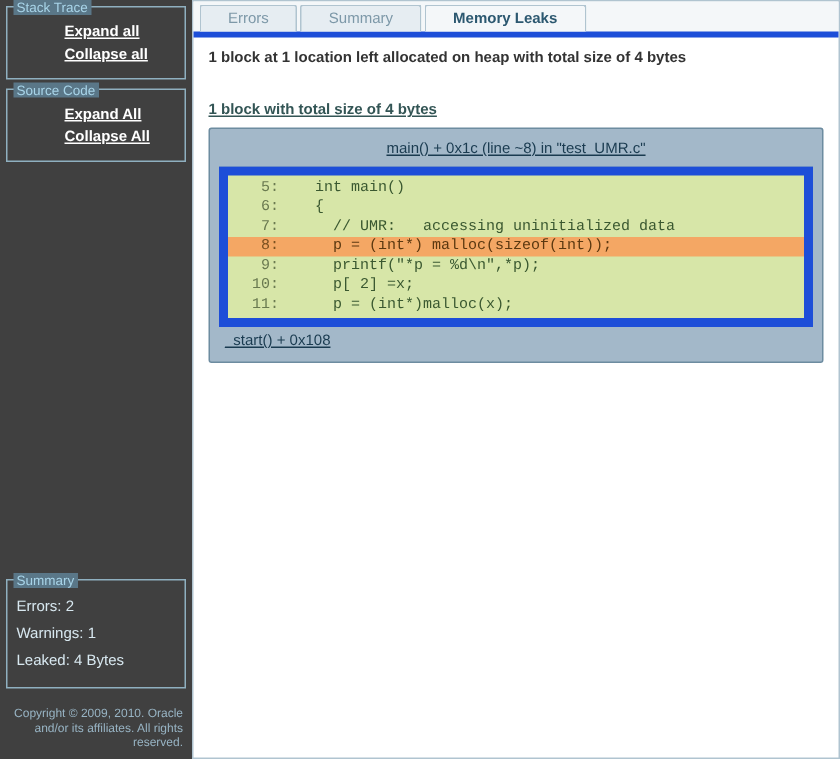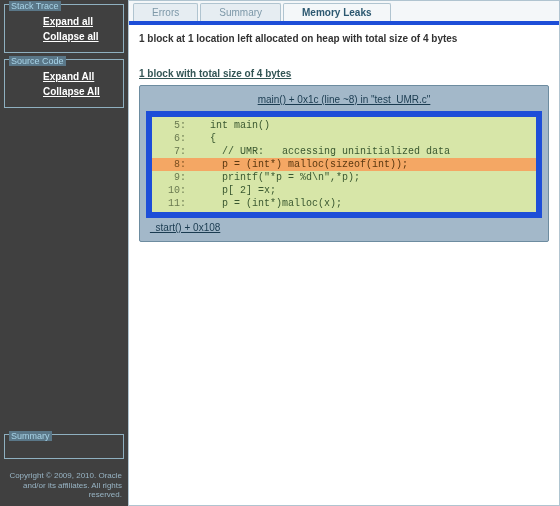--- a/index.html
+++ b/index.html
@@ -172,20 +172,25 @@
   <div class="panel">
     <span class="panel-title">Source Code</span>
     <div class="panel-body">
       <a href="#">Expand All</a>
       <a href="#">Collapse All</a>
     </div>
   </div>
   <div class="spacer"></div>
   <div class="panel">
     <span class="panel-title">Summary</span>
+    <div class="panel-body">
+      <div class="summary-line">Errors: 2</div>
+      <div class="summary-line">Warnings: 1</div>
+      <div class="summary-line">Leaked: 4 Bytes</div>
+    </div>
   </div>
   <div class="copyright">Copyright © 2009, 2010. Oracle and/or its affiliates. All rights reserved.</div>
 </div>
 
 <div class="main">
   <div class="tabs">
     <div class="tab">Errors</div>
     <div class="tab">Summary</div>
     <div class="tab active">Memory Leaks</div>
   </div>

